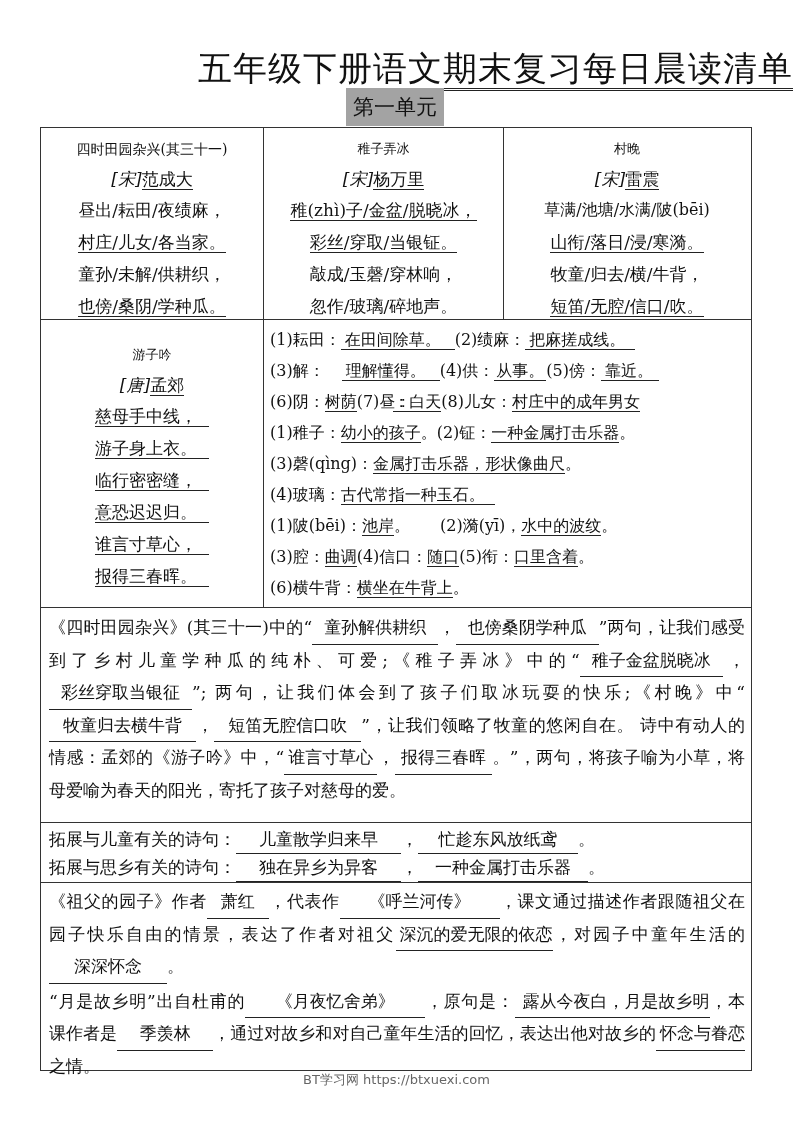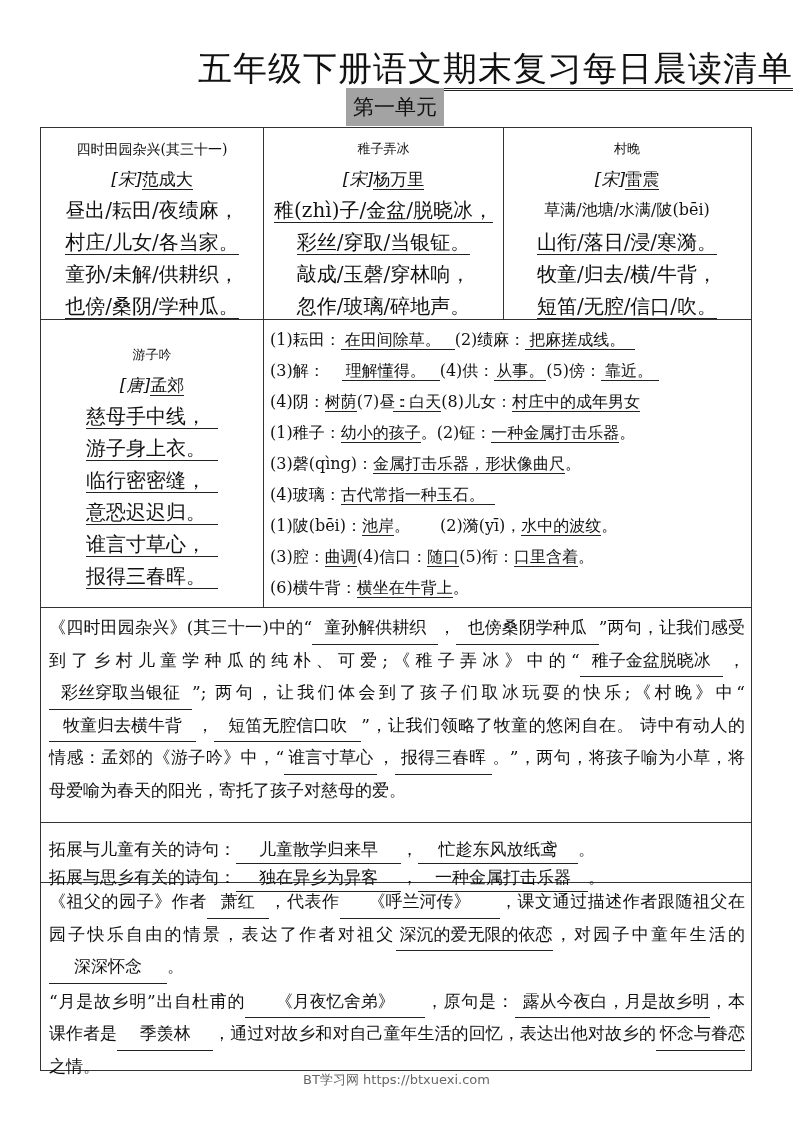--- a/index.html
+++ b/index.html
@@ -12,21 +12,21 @@
           background:#a3a3a3; text-align:center; font-size:21px; line-height:38px; }
   .tbl { position:absolute; left:40px; top:127px; width:712px; border:1.5px solid #333; box-sizing:border-box; }
   .row { border-bottom:1.5px solid #333; position:relative; box-sizing:border-box; }
   .row:last-child { border-bottom:none; }
   .cells { display:flex; height:100%; }
   .cell { box-sizing:border-box; border-right:1.5px solid #333; text-align:center; }
   .cell:last-child { border-right:none; }
   .poem-title { font-size:13px; line-height:30px; }
   .poem-title.small { font-size:14px; }
   .author { font-size:17px; line-height:30px; }
-  .line { font-size:20px; line-height:32px; display:block; }
+  .line { font-size:17px; line-height:32px; display:block; }
   u, .u { text-decoration:none; border-bottom:1.2px solid #222; }
   .note { font-size:16px; line-height:31px; text-align:left; padding-left:6px; white-space:nowrap; }
   .para { font-size:17px; line-height:31.5px; padding:4px 6px 2px 8px; text-align:justify; }
   .blank { border-bottom:1.2px solid #222; display:inline-block; text-align:center; }
   .footer { position:absolute; left:0; top:1071px; width:793px; text-align:center;
             font-family:"DejaVu Sans","Liberation Sans",sans-serif; font-size:13px; color:#666; }
 </style>
 </head>
 <body>
 
@@ -72,38 +72,38 @@
         <span class="line"><span class="u" style="padding-right:12px;">慈母手中线，</span></span>
         <span class="line"><span class="u" style="padding-right:12px;">游子身上衣。</span></span>
         <span class="line"><span class="u" style="padding-right:12px;">临行密密缝，</span></span>
         <span class="line"><span class="u" style="padding-right:12px;">意恐迟迟归。</span></span>
         <span class="line"><span class="u" style="padding-right:12px;margin-top:36px;">谁言寸草心，</span></span>
         <span class="line"><span class="u" style="padding-right:12px;">报得三春晖。</span></span>
       </div>
       <div class="cell" style="width:486px;padding-top:4px;">
         <div class="note"><span>(1)耘田：</span><span class="u" style="padding:0 14px 0 4px;">在田间除草。</span><span>(2)绩麻：</span><span class="u" style="padding:0 10px 0 4px;">把麻搓成线。</span></div>
         <div class="note"><span>(3)解：</span><span class="u" style="padding:0 14px 0 4px;margin-left:17px;">理解懂得。</span><span>(4)供：</span><span class="u" style="padding:0 2px 0 2px;">从事。</span><span>(5)傍：</span><span class="u" style="padding:0 6px 0 4px;">靠近。</span></div>
-        <div class="note"><span>(4)阴：</span><span class="u">树荫</span><span style="margin-right:-18px;">(7)昼：</span><span class="u">：白天</span><span>(8)儿女：</span><span class="u">村庄中的成年男女</span></div>
+        <div class="note"><span>(6)阴：</span><span class="u">树荫</span><span style="margin-right:-18px;">(7)昼：</span><span class="u">：白天</span><span>(8)儿女：</span><span class="u">村庄中的成年男女</span></div>
         <div class="note"><span>(1)稚子：</span><span class="u">幼小的孩子</span><span>。</span><span>(2)钲：</span><span class="u">一种金属打击乐器</span><span>。</span></div>
         <div class="note"><span>(3)磬(qìng)：</span><span class="u">金属打击乐器，形状像曲尺</span><span>。</span></div>
         <div class="note"><span>(4)玻璃：</span><span class="u" style="padding-right:10px;">古代常指一种玉石。</span></div>
         <div class="note"><span>(1)陂(bēi)：</span><span class="u">池岸</span><span style="margin-right:30px;">。</span><span>(2)漪(yī)，</span><span class="u">水中的波纹</span><span>。</span></div>
         <div class="note"><span>(3)腔：</span><span class="u">曲调</span><span>(4)信口：</span><span class="u">随口</span><span>(5)衔：</span><span class="u">口里含着</span><span>。</span></div>
         <div class="note"><span>(6)横牛背：</span><span class="u">横坐在牛背上</span><span>。</span></div>
       </div>
     </div>
   </div>
 
   <div class="row" style="height:215px;">
     <div class="para"><span>《四时田园杂兴》(其三十一)中的“</span><span class="blank" style="padding:0 12px;">童孙解供耕织</span><span>，</span><span class="blank" style="padding:0 12px;">也傍桑阴学种瓜</span><span>”两句，让我们感受到了乡村儿童学种瓜的纯朴、可爱;《稚子弄冰》中的“</span><span class="blank" style="padding:0 12px;">稚子金盆脱晓冰</span><span>，</span><span class="blank" style="padding:0 12px;">彩丝穿取当银征</span><span>”; 两句，让我们体会到了孩子们取冰玩耍的快乐;《村晚》中“</span><span class="blank" style="padding:0 14px;">牧童归去横牛背</span><span>，</span><span class="blank" style="padding:0 14px;">短笛无腔信口吹</span><span>”，让我们领略了牧童的悠闲自在。 诗中有动人的情感：孟郊的《游子吟》中，“</span><span class="blank" style="padding:0 4px;">谁言寸草心</span><span>，</span><span class="blank" style="padding:0 6px;">报得三春晖</span><span>。”，两句，将孩子喻为小草，将母爱喻为春天的阳光，寄托了孩子对慈母的爱。</span></div>
   </div>
 
   <div class="row" style="height:60px;">
     <div class="para" style="line-height:27px;padding-top:3px;">
-      <div><span>拓展与儿童有关的诗句：</span><span class="blank" style="width:165px;">儿童散学归来早</span><span>，</span><span class="blank" style="width:160px;margin-top:10px;">忙趁东风放纸鸢</span><span>。</span></div>
+      <div><span>拓展与儿童有关的诗句：</span><span class="blank" style="width:165px;">儿童散学归来早</span><span>，</span><span class="blank" style="width:160px;">忙趁东风放纸鸢</span><span>。</span></div>
       <div><span>拓展与思乡有关的诗句：</span><span class="blank" style="width:165px;">独在异乡为异客</span><span>，</span><span class="blank" style="width:170px;">一种金属打击乐器</span><span>。</span></div>
     </div>
   </div>
 
   <div class="row" style="height:187px;">
     <div class="para" style="padding-top:3px;"><span>《祖父的园子》作者</span><span class="blank" style="width:62px;">萧红</span><span>，代表作</span><span class="blank" style="width:160px;">《呼兰河传》</span><span>，课文通过描述作者跟随祖父在园子快乐自由的情景，表达了作者对祖父</span><span class="blank" style="padding:0 0 0 4px;">深沉的爱无限的依恋</span><span>，对园子中童年生活的</span><span class="blank" style="width:118px;">深深怀念</span><span>。</span></div>
     <div class="para" style="padding-top:0;"><span>“月是故乡明”出自杜甫的</span><span class="blank" style="width:180px;">《月夜忆舍弟》</span><span>，原句是：</span><span class="blank" style="padding:0 0 0 8px;">露从今夜白，月是故乡明</span><span>，本课作者是</span><span class="blank" style="width:96px;">季羡林</span><span>，通过对故乡和对自己童年生活的回忆，表达出他对故乡的</span><span class="blank" style="padding:0 0 0 4px;">怀念与眷恋</span><span>之情。</span></div>
   </div>
 </div>
 

